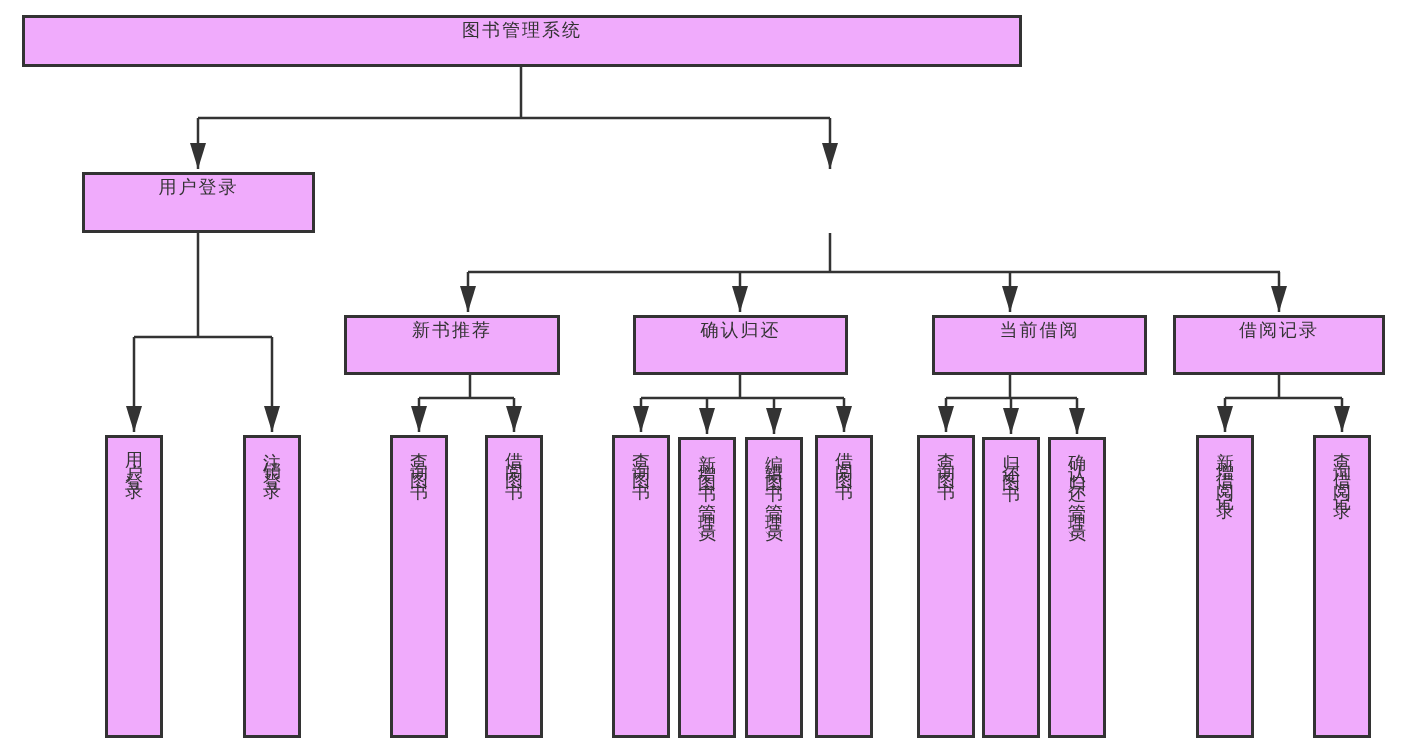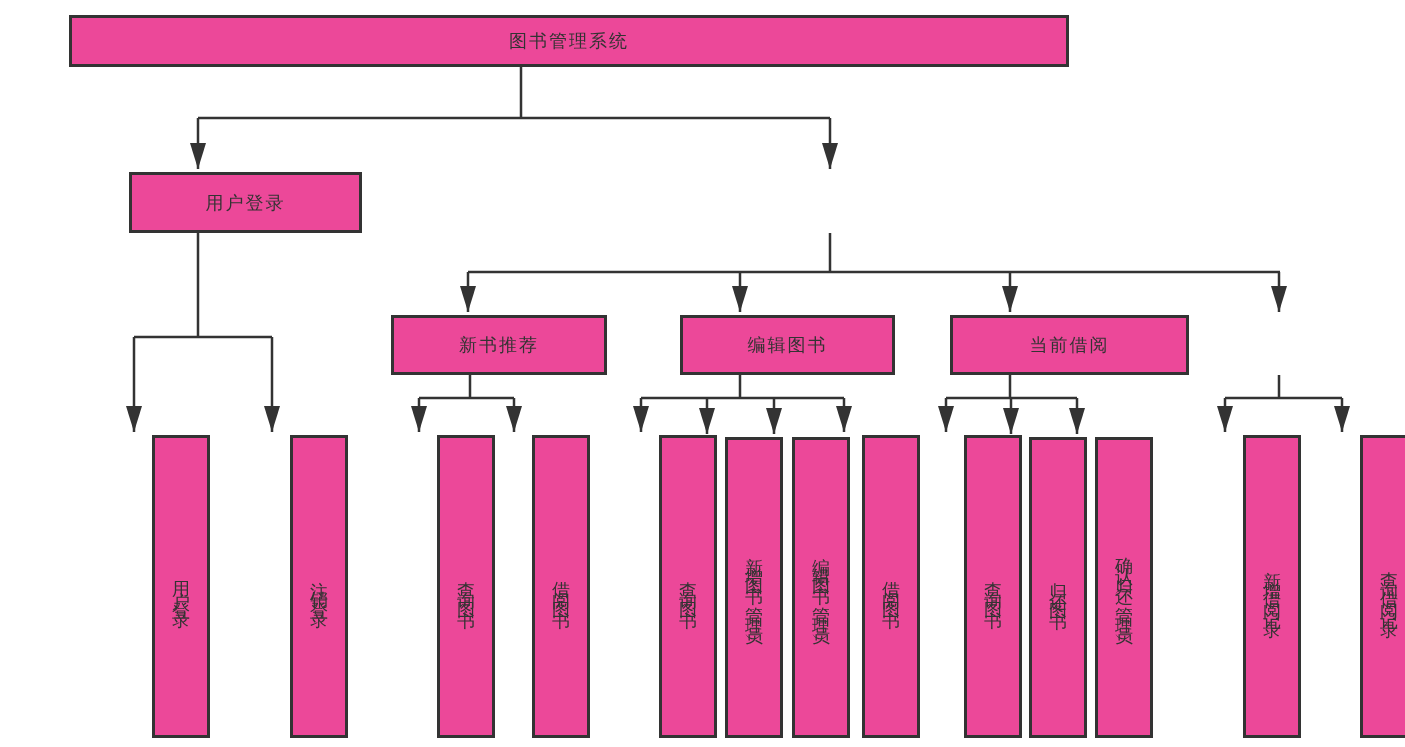--- a/index.html
+++ b/index.html
@@ -8,24 +8,23 @@
     width:1405px;height:747px;
     background:#ffffff;
     font-family:"DejaVu Sans","Liberation Sans",sans-serif;
     overflow:hidden;
   }
   .wires{position:absolute;left:0;top:0;pointer-events:none;}
   .box{
     position:absolute;
     box-sizing:border-box;
     border:3px solid #333333;
-    background:#ec4899;
-    display:flex;align-items:center;justify-content:center;
+    background:#f0abfc;
+    display:flex;justify-content:center;
     color:#333333;
-    margin-left:47px;
   }
   .hlabel{
     font-size:18px;
     letter-spacing:2px;
     white-space:nowrap;
   }
   .leaf{width:58px;top:435px;height:303px;}
   .vtext{
     writing-mode:vertical-rl;
     text-orientation:mixed;
@@ -91,24 +90,27 @@
   </div>
 
   <div class="box" style="left:82px;top:172px;width:233px;height:61px">
     <span class="hlabel">用户登录</span>
   </div>
 
   <div class="box" style="left:344px;top:315px;width:216px;height:60px">
     <span class="hlabel">新书推荐</span>
   </div>
   <div class="box" style="left:633px;top:315px;width:215px;height:60px">
-    <span class="hlabel">编辑图书</span>
+    <span class="hlabel">确认归还</span>
   </div>
-  <div class="box" style="left:903px;top:315px;width:239px;height:60px">
+  <div class="box" style="left:932px;top:315px;width:215px;height:60px">
     <span class="hlabel">当前借阅</span>
+  </div>
+  <div class="box" style="left:1173px;top:315px;width:212px;height:60px">
+    <span class="hlabel">借阅记录</span>
   </div>
 
   <div class="box leaf" style="left:105px">
     <span class="vtext">用户登录</span>
   </div>
   <div class="box leaf" style="left:243px">
     <span class="vtext">注销登录</span>
   </div>
 
   <div class="box leaf" style="left:390px">

